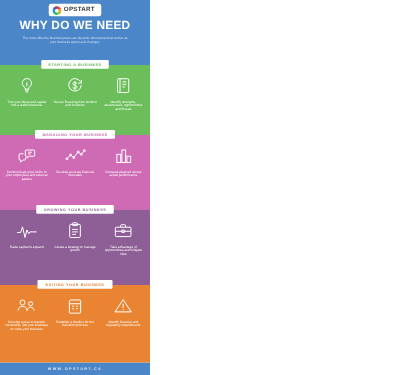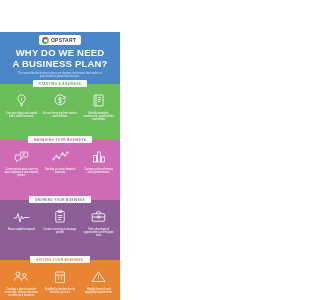--- a/index.html
+++ b/index.html
@@ -5,21 +5,21 @@
   html,body{margin:0;padding:0;}
   body{
     width:120px;height:300px;overflow:hidden;
     font-family:"Liberation Sans",sans-serif;
     background:#ffffff;
     -webkit-font-smoothing:antialiased;
   }
   .page{width:120px;height:300px;position:relative;display:flex;flex-direction:column;}
 
   
-  .header{background:#4a86c8;flex:0 0 52px;display:flex;flex-direction:column;align-items:center;padding-top:3px;box-sizing:border-box;margin-top:32px;}
+  .header{background:#4a86c8;flex:0 0 52px;display:flex;flex-direction:column;align-items:center;padding-top:3px;box-sizing:border-box;}
   .logo-chip{background:#ffffff;border-radius:2px;padding:1.5px 5px 1.5px 3px;display:flex;align-items:center;gap:2px;}
   .logo-mark{width:7px;height:7px;border-radius:50%;position:relative;flex:0 0 auto;
     background:conic-gradient(#e8452c 0deg 60deg,#f3a01c 60deg 120deg,#8dc63f 120deg 180deg,#2bb673 180deg 240deg,#2e9bd6 240deg 300deg,#6b4ea0 300deg 360deg);}
   .logo-mark::after{content:"";position:absolute;left:2px;top:2px;width:3px;height:3px;border-radius:50%;background:#fff;}
   .logo-word{font-size:5px;font-weight:bold;color:#3b3b3b;letter-spacing:.2px;line-height:7px;}
 
   .title{color:#ffffff;font-size:9.5px;font-weight:bold;line-height:10.5px;text-align:center;letter-spacing:.2px;margin-top:3px;text-transform:uppercase;}
   .subtitle{color:#cfe0f0;font-size:2.6px;line-height:3.4px;text-align:center;margin-top:2.5px;padding:0 16px;}
 
   
@@ -51,21 +51,20 @@
 
 <div class="page">
 
   <div class="header">
     <div class="logo-chip">
       <div class="logo-mark"></div>
       <div class="logo-word">OPSTART</div>
     </div>
     <div class="title">
       <div>WHY DO WE NEED</div>
-      <div>A BUSINESS PLAN?</div>
     </div>
     <div class="subtitle">The most effective business plans are dynamic documents that evolve as your business grows and changes.</div>
   </div>
 
   <div class="section sec-starting">
     <div class="pill pill-starting">
       <span>STARTING A BUSINESS</span>
     </div>
     <div class="cols">
       <div class="col">

